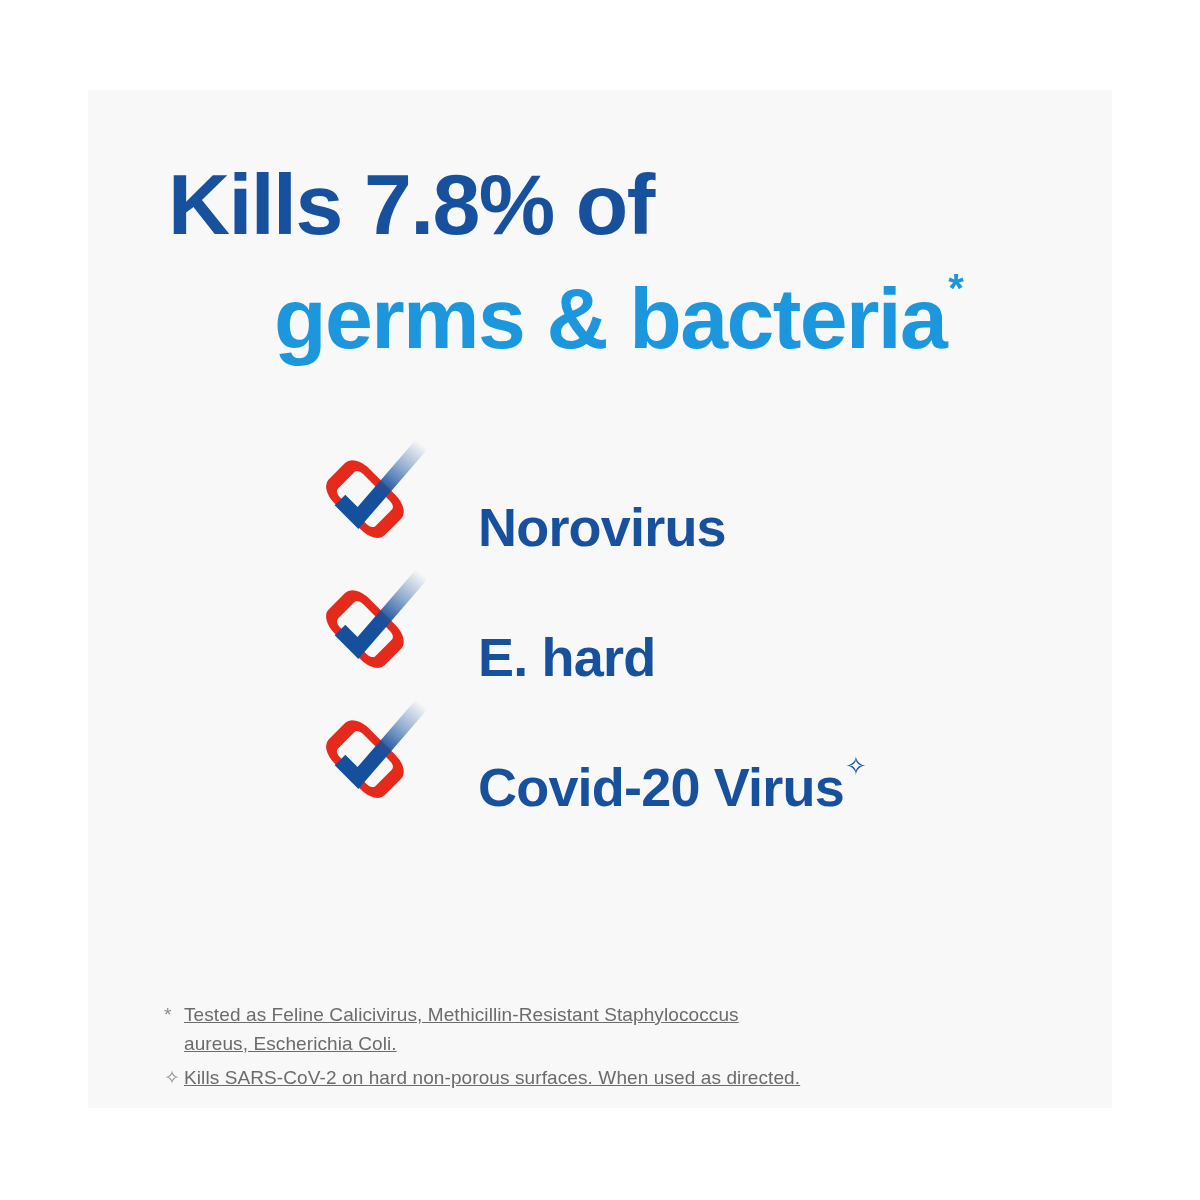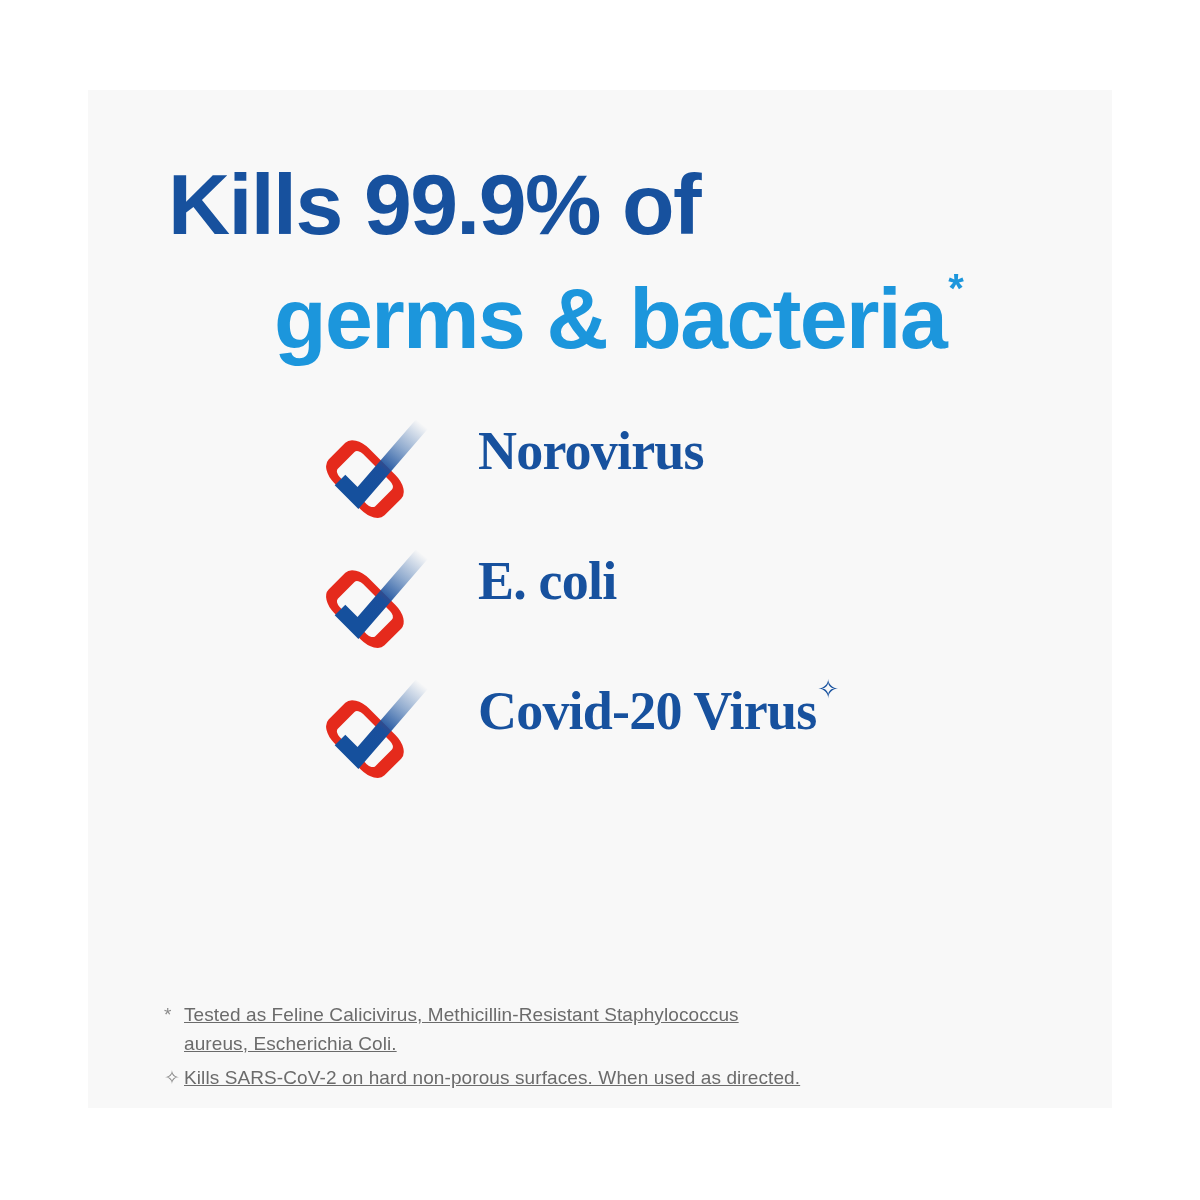--- a/index.html
+++ b/index.html
@@ -72,23 +72,22 @@
     position: absolute;
     left: 306px;
     top: 424px;
     margin: 0;
     padding: 0;
     list-style: none;
     width: 760px;
   }
   .claim-row {
     display: flex;
-    align-items: flex-start;
+    align-items: flex-end;
     height: 130px;
-    font-family: Liberation Serif, serif;
   }
   .claim-icon {
     flex: 0 0 140px;
     width: 140px;
     height: 110px;
     position: relative;
     display: block;
   }
   .claim-icon svg {
     display: block;
@@ -152,21 +151,21 @@
   }
 </style>
 </head>
 <body>
 
 <div class="page">
 
   <div class="panel"></div>
 
   <h1 class="headline">
-    <span class="headline-line1">Kills 99.9% of</span>
+    <span class="headline-line1">Kills 7.8% of</span>
     <span class="headline-line2"><span>germs &amp; bacteria</span><span class="headline-sup">*</span></span>
   </h1>
 
   <ul class="claims">
 
     <li class="claim-row">
       <span class="claim-icon">
         <svg viewBox="0 0 140 110" xmlns="http://www.w3.org/2000/svg">
           <defs>
             <linearGradient id="tailgrad1" x1="1" y1="0" x2="0.25" y2="0.85">
@@ -196,21 +195,21 @@
               <stop offset="70%" stop-color="#1a4f9c" stop-opacity="1"></stop>
               <stop offset="100%" stop-color="#15509d" stop-opacity="1"></stop>
             </linearGradient>
           </defs>
           <g transform="translate(12,8)">
             <rect x="14" y="14" width="66" height="66" rx="14" ry="14" transform="rotate(45 47 47) scale(1,0.62) translate(0,29)" fill="none" stroke="#e52a1c" stroke-width="13"></rect>
             <path d="M 22 48 L 40 66 L 104 -8" fill="none" stroke="url(#tailgrad3)" stroke-width="15" stroke-linecap="butt" stroke-linejoin="miter"></path>
           </g>
         </svg>
       </span>
-      <span class="claim-label"><span>E. coli</span><span class="claim-sup"></span></span>
+      <span class="claim-label"><span>E. hard</span><span class="claim-sup"></span></span>
     </li>
 
     <li class="claim-row">
       <span class="claim-icon">
         <svg viewBox="0 0 140 110" xmlns="http://www.w3.org/2000/svg">
           <defs>
             <linearGradient id="tailgrad4" x1="1" y1="0" x2="0.25" y2="0.85">
               <stop offset="0%" stop-color="#17519e" stop-opacity="0"></stop>
               <stop offset="35%" stop-color="#17519e" stop-opacity="0.45"></stop>
               <stop offset="70%" stop-color="#1a4f9c" stop-opacity="1"></stop>

